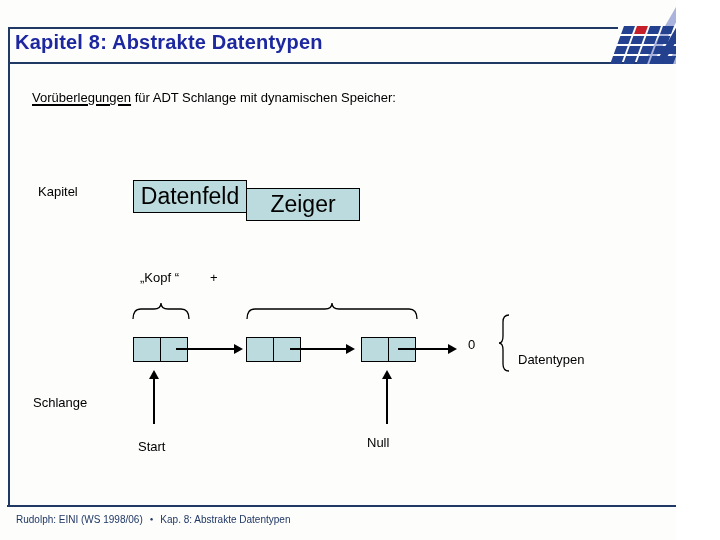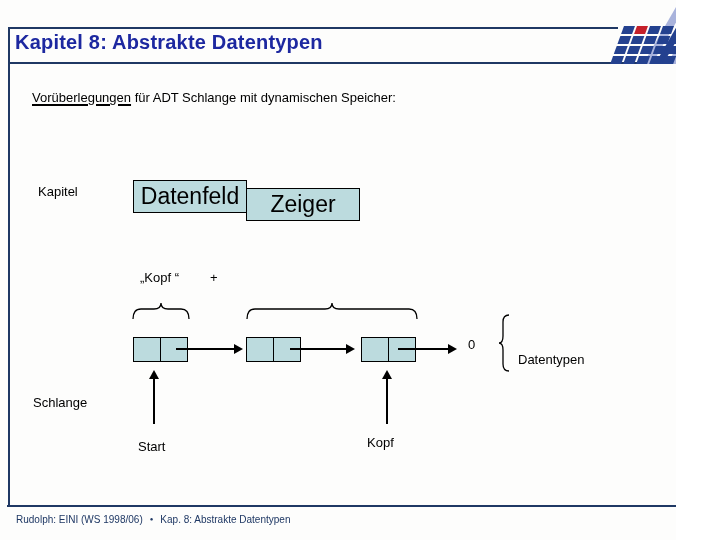--- a/index.html
+++ b/index.html
@@ -181,20 +181,20 @@
     </svg>
   </div>
   <div class="abs body-text" id="note-line2">Datentypen</div>
 
   <div class="head-up" style="left:149px; top:370px;"></div>
   <div class="vline" style="left:153px; top:378px; height:46px;"></div>
   <div class="head-up" style="left:382px; top:370px;"></div>
   <div class="vline" style="left:386px; top:378px; height:46px;"></div>
 
   <div class="abs body-text" id="start-label">Start</div>
-  <div class="abs body-text" id="ende-label">Kopf</div>
+  <div class="abs body-text" id="ende-label">Null</div>
 
   <div class="abs footer-text" id="footer-info">
     <span>Rudolph: EINI (WS 1998/06)</span><span class="bullet">●</span><span>Kap. 8: Abstrakte Datentypen</span>
   </div>
   <div class="abs footer-text" id="page-number">5</div>
 
 </div>
 
 </body></html>

